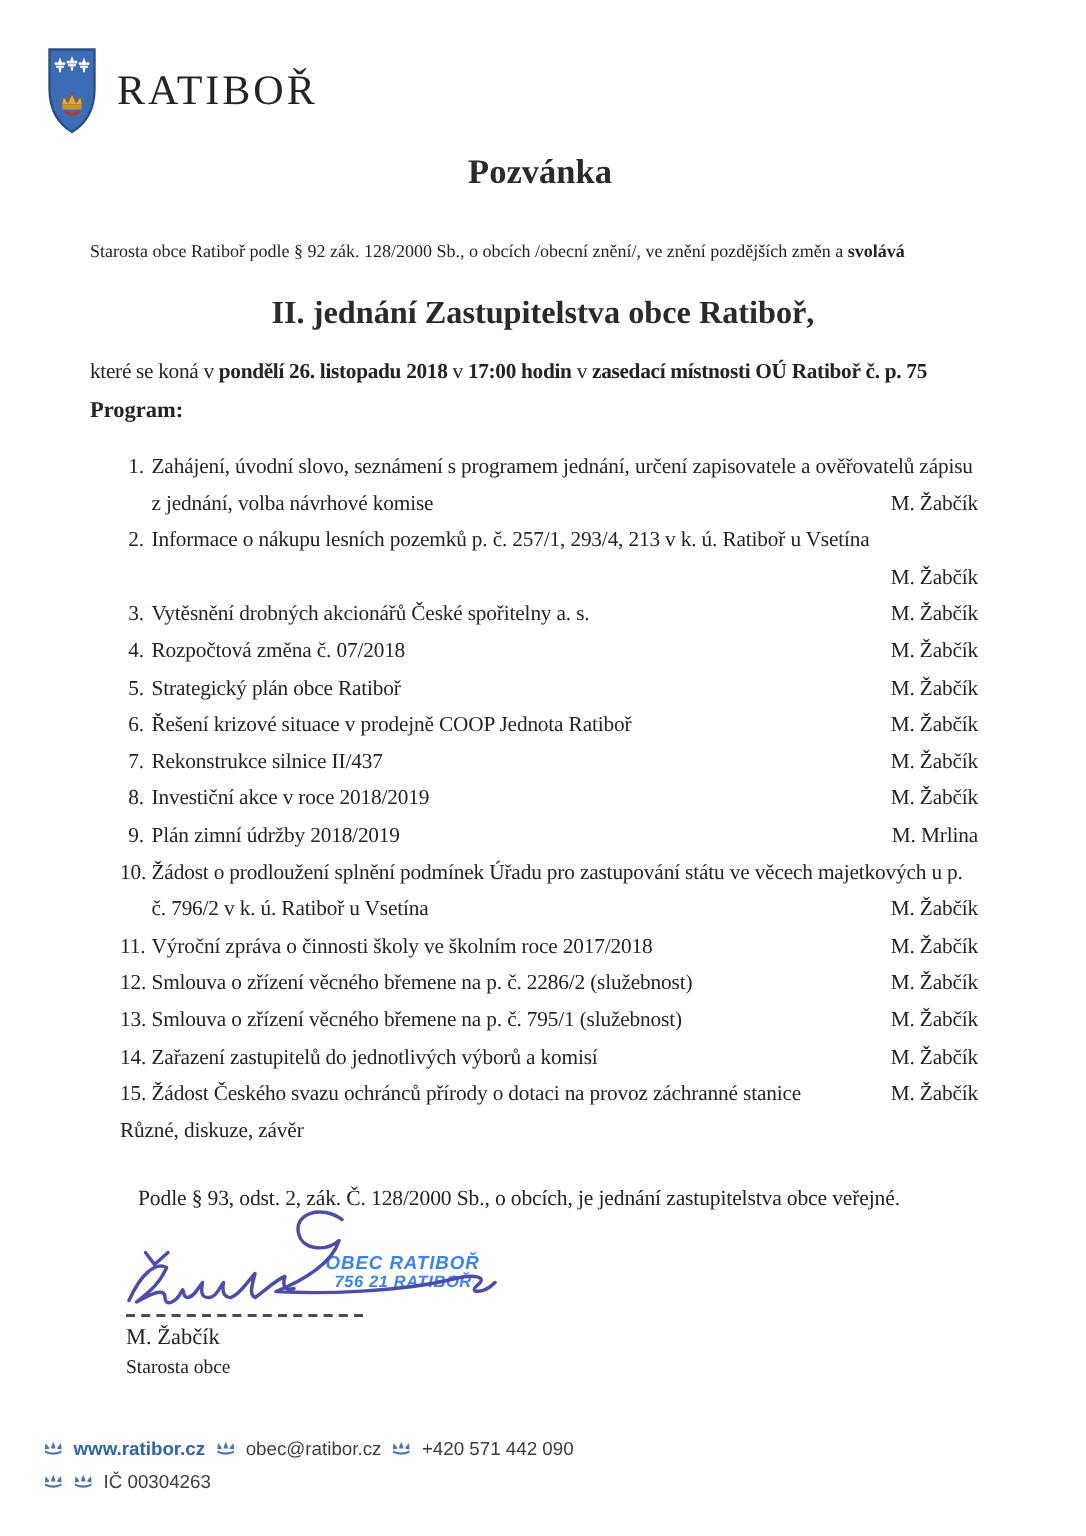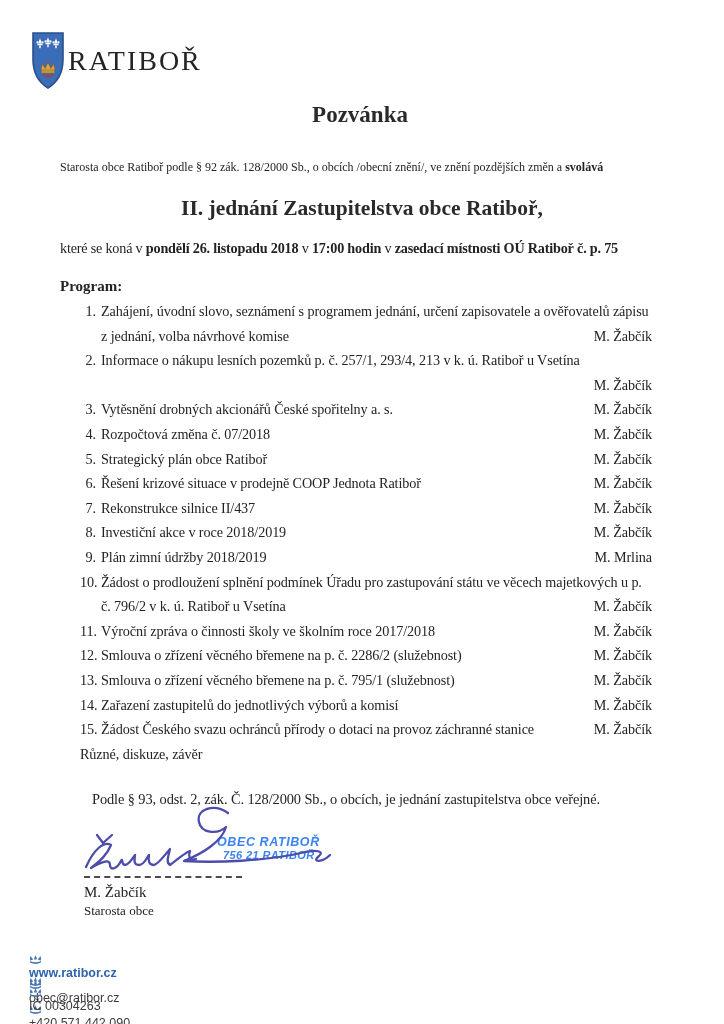--- a/index.html
+++ b/index.html
@@ -1,30 +1,30 @@
 <!DOCTYPE html>
 <html><head>
 <meta charset="utf-8">
 <style>
   html,body{margin:0;padding:0;}
   body{width:724px;height:1024px;background:#ffffff;position:relative;overflow:hidden;
        font-family:"Liberation Serif","DejaVu Serif",serif;color:#232323;}
 
   
-  .logo-row{position:absolute;top:32px;left:32px;display:flex;align-items:center;gap:4px;}
+  .logo-row{position:absolute;top:32px;left:32px;display:flex;align-items:center;gap:14px;}
   .logo-text{font-size:28px;letter-spacing:2px;color:#242424;font-weight:500;}
 
   
   .doc-title{position:absolute;top:102px;left:60px;width:600px;text-align:center;
              font-size:23px;font-weight:bold;color:#2a2a2a;}
   .intro{position:absolute;top:144px;left:60px;width:604px;font-size:12px;line-height:22px;}
   .meeting-heading{position:absolute;top:196px;left:20px;width:684px;text-align:center;
                    font-size:21.5px;font-weight:bold;color:#2a2a2a;}
   .when-line{position:absolute;top:240px;left:60px;white-space:nowrap;font-size:14.2px;letter-spacing:-0.2px;}
-  .program-label{position:absolute;top:278px;left:60px;font-size:15px;font-weight:bold;}
+  .program-label{position:absolute;top:266px;left:60px;font-size:15px;font-weight:bold;}
 
   
   .program-list{position:absolute;top:299px;left:80px;width:572px;font-size:14.2px;
                 letter-spacing:-0.1px;line-height:24.6px;}
   .pitem{position:relative;}
   .pnum{position:absolute;left:0;width:16px;text-align:right;}
   .ptxt{display:block;margin-left:21px;}
   .pspk{position:absolute;right:0;bottom:0;white-space:nowrap;}
   .pitem.own-line .pspk{position:static;display:block;text-align:right;}
   .closing-line{margin-top:0;}
@@ -36,21 +36,21 @@
   .stamp .s1{font-size:12.5px;letter-spacing:0.6px;}
   .stamp .s2{font-size:11px;letter-spacing:0.4px;margin-left:6px;}
   .sig-svg{position:absolute;left:76px;top:804px;pointer-events:none;}
   .sig-divider{position:absolute;left:84px;top:876px;width:158px;border-top:2px dashed #4b4b4b;}
   .sig-name{position:absolute;left:84px;top:884px;font-size:15px;}
   .sig-role{position:absolute;left:84px;top:903px;font-size:13px;}
 
   
   .footer{position:absolute;left:29px;top:955px;font-family:"Liberation Sans","DejaVu Sans",sans-serif;
           font-size:12.5px;color:#3d3d3d;}
-  .frow{display:flex;height:22px;flex-direction:column;}
+  .frow{display:flex;align-items:center;gap:7px;height:22px;}
   .fleur{flex:0 0 auto;}
   .fleur path{fill:#4a77b5;}
   .web{color:#2f63ae;font-weight:bold;}
 </style>
 </head>
 <body>
 
 <div class="logo-row">
   <svg width="32" height="58" viewBox="0 0 32 58" aria-hidden="true">
     <path d="M1,1 H31 V27 Q31,47 16,56 Q1,47 1,27 Z" fill="#3b6cb7" stroke="#2a5085" stroke-width="1.6"></path>

